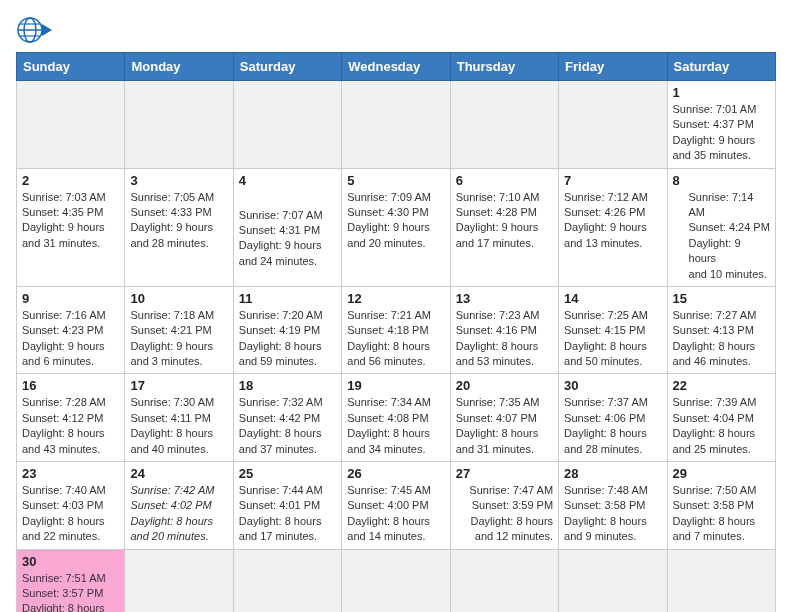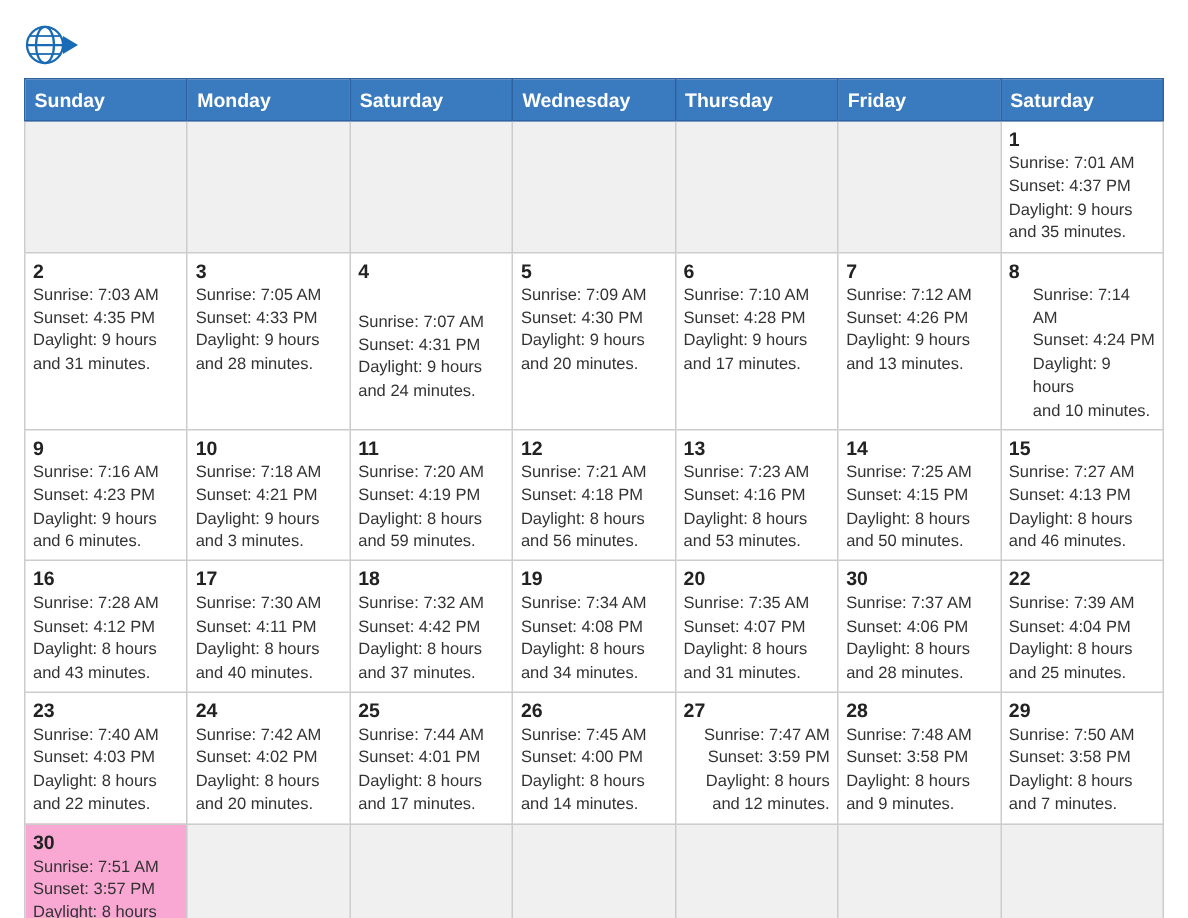--- a/index.html
+++ b/index.html
@@ -296,21 +296,21 @@
       <tr>
         <td>
           <span class="day-number">23</span>
           <div class="day-info" style="white-space: pre-line;">Sunrise: 7:40 AM
 Sunset: 4:03 PM
 Daylight: 8 hours
 and 22 minutes.</div>
         </td>
         <td>
           <span class="day-number">24</span>
-          <div class="day-info" style="white-space: pre-line;">Sunrise: 7:42 AM
+          <div class="day-info" style="white-space: pre-line; font-style: italic;">Sunrise: 7:42 AM
 Sunset: 4:02 PM
 Daylight: 8 hours
 and 20 minutes.</div>
         </td>
         <td>
           <span class="day-number">25</span>
           <div class="day-info" style="white-space: pre-line;">Sunrise: 7:44 AM
 Sunset: 4:01 PM
 Daylight: 8 hours
 and 17 minutes.</div>

